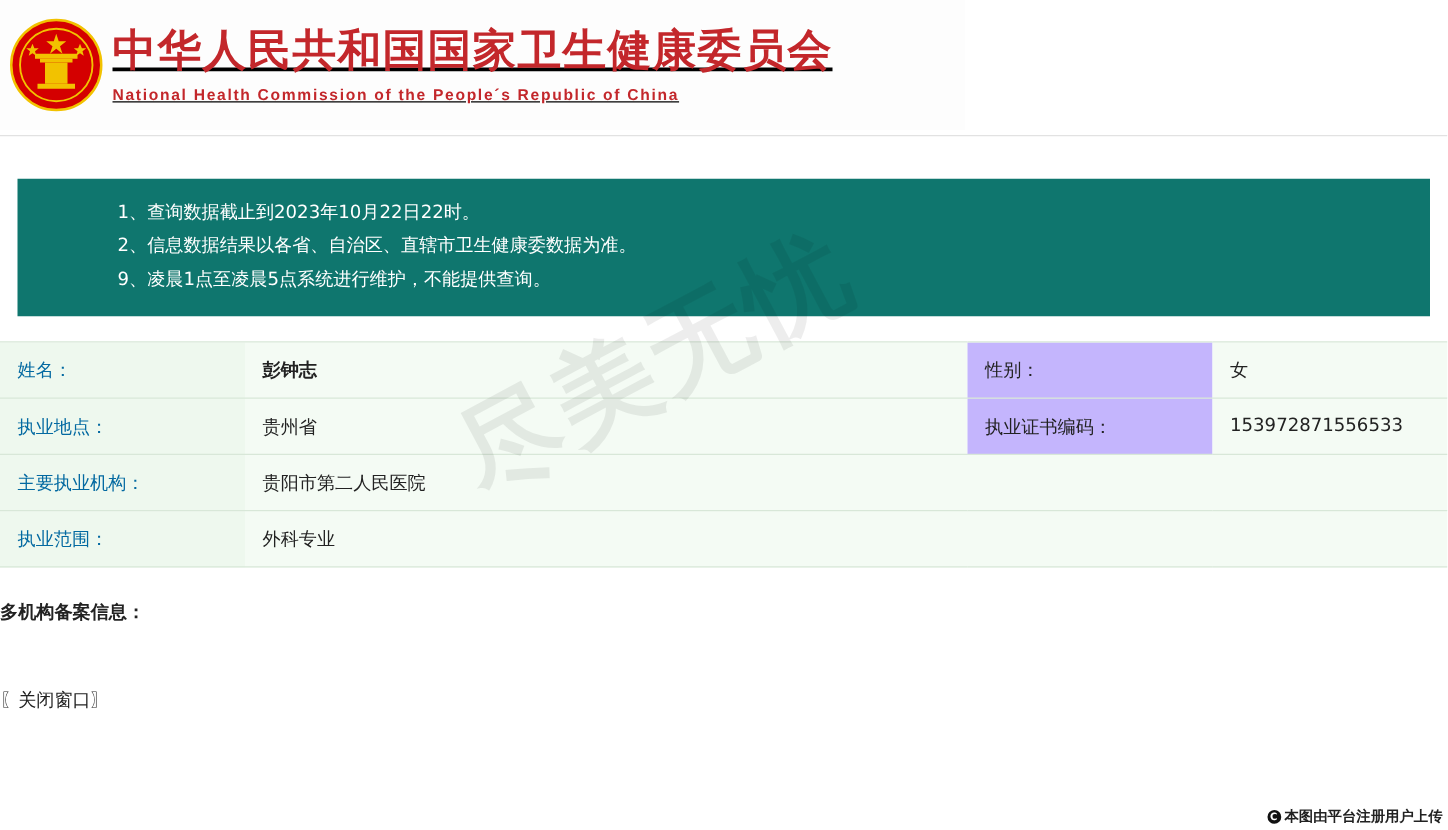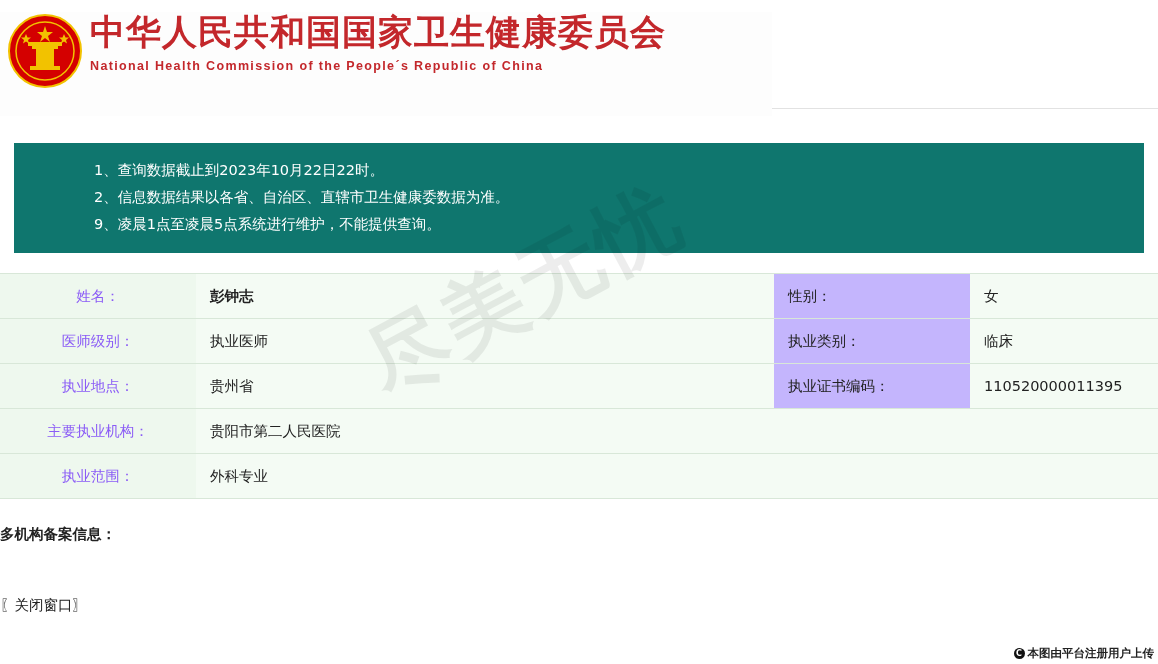--- a/index.html
+++ b/index.html
@@ -19,26 +19,27 @@
   
   .header {
     height: 108px;
     position: relative;
     border-bottom: 1px solid #e2e2e2;
     background: #fff;
   }
   .header-inner {
     position: absolute;
     left: 0;
-    top: 12px;
+    top: 0;
     width: 772px;
     height: 104px;
     background: #fdfdfd;
     display: flex;
-    align-items: flex-start;
+    align-items: center;
+    text-decoration: underline;
   }
   .emblem {
     width: 78px;
     height: 78px;
     margin-left: 6px;
     margin-right: 6px;
     flex: 0 0 auto;
     position: relative;
   }
   .emblem svg { display:block; }
@@ -97,22 +98,21 @@
     border-right: none;
     height: 44px;
     padding: 0 14px;
     vertical-align: middle;
     background: #f4fbf4;
   }
   .info-table tr td:first-child { border-left: none; }
   td.label {
     width: 168px;
     background: #eef8ee;
-    color: #8b5cf6;
-    text-align: center;
+    color: #0369a1;
   }
   td.value {
     background: #f4fbf4;
     color: #222;
   }
   td.value.name {
     font-weight: bold;
   }
   td.label2 {
     width: 168px;
@@ -216,30 +216,24 @@
 
 <table class="info-table">
   <tbody>
     <tr>
       <td class="label">姓名：</td>
       <td class="value name">彭钟志</td>
       <td class="label2">性别：</td>
       <td class="value2">女</td>
     </tr>
     <tr>
-      <td class="label">医师级别：</td>
-      <td class="value">执业医师</td>
-      <td class="label2">执业类别：</td>
-      <td class="value2">临床</td>
-    </tr>
-    <tr>
       <td class="label">执业地点：</td>
       <td class="value">贵州省</td>
       <td class="label2">执业证书编码：</td>
-      <td class="value2">110520000011395</td>
+      <td class="value2">153972871556533</td>
     </tr>
     <tr>
       <td class="label">主要执业机构：</td>
       <td class="value" colspan="3">贵阳市第二人民医院</td>
     </tr>
     <tr>
       <td class="label">执业范围：</td>
       <td class="value" colspan="3">外科专业</td>
     </tr>
   </tbody>

